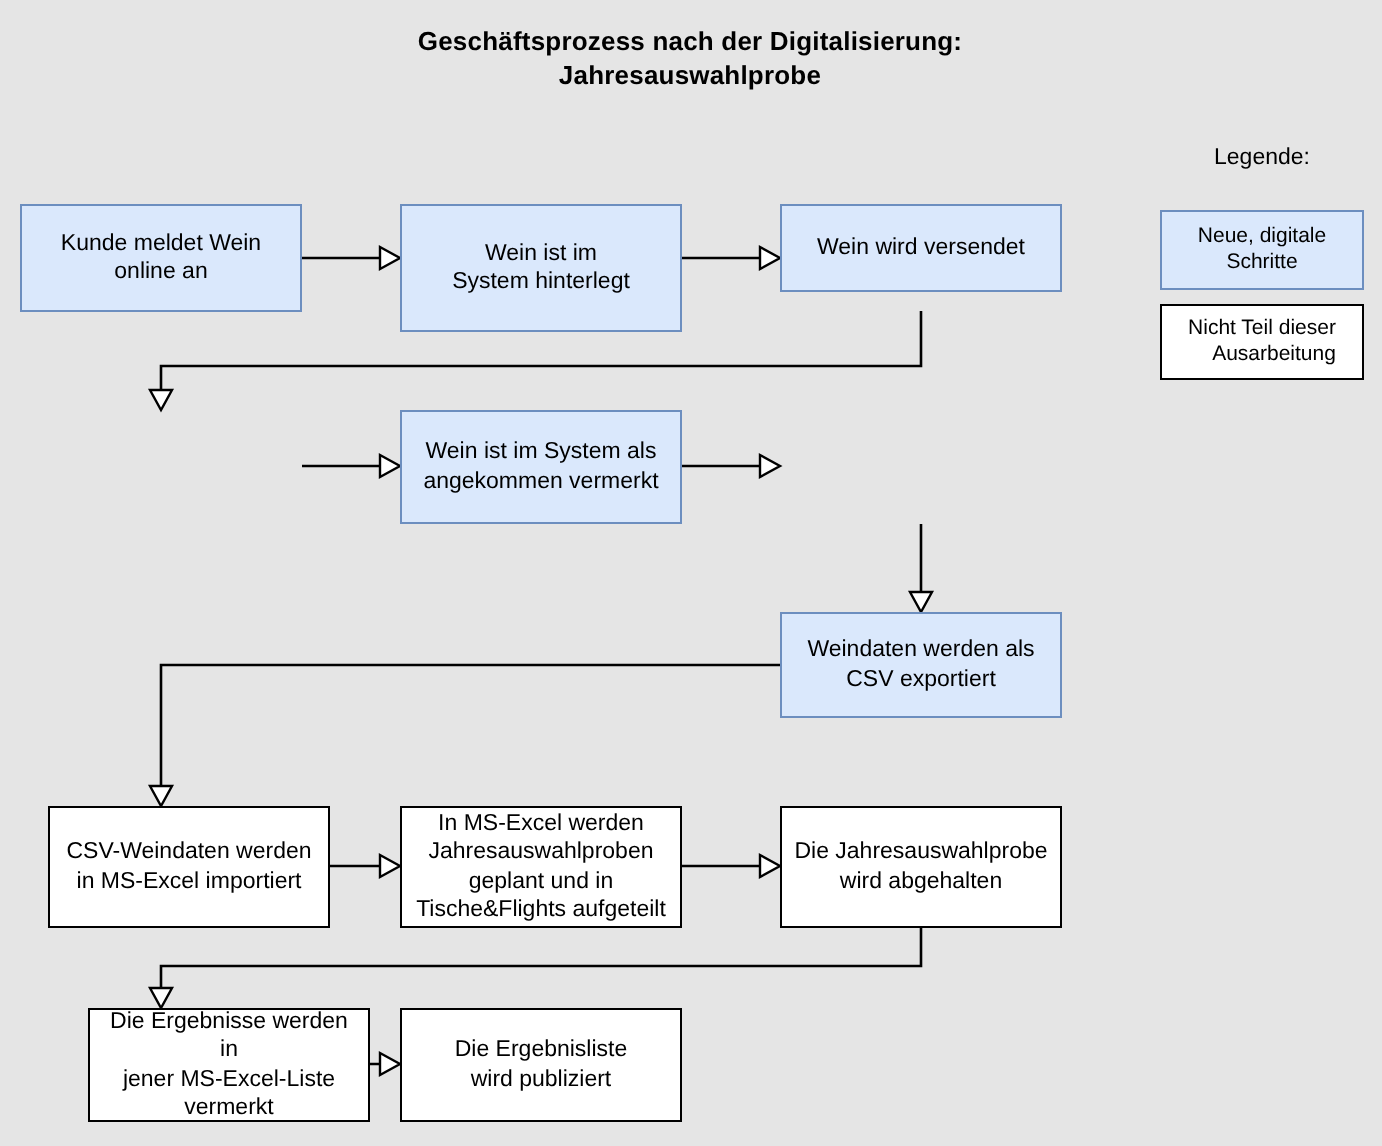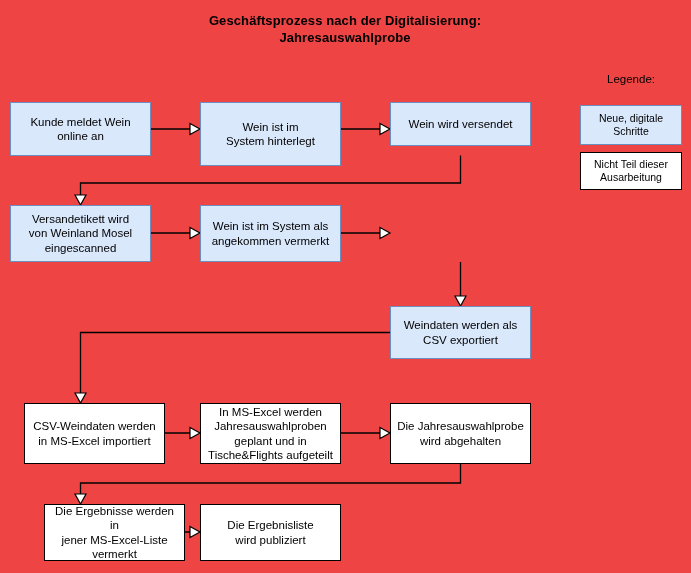--- a/index.html
+++ b/index.html
@@ -8,21 +8,21 @@
     background: #ffffff;
   }
   body {
     font-family: "Liberation Sans", sans-serif;
     color: #000000;
   }
   #canvas {
     position: relative;
     width: 691px;
     height: 573px;
-    background: #ef4444;
+    background: #e5e5e5;
     overflow: hidden;
   }
   .title {
     position: absolute;
     left: 180px;
     top: 12px;
     width: 330px;
     text-align: center;
     font-size: 13px;
     font-weight: bold;
@@ -140,23 +140,20 @@
       <polygon class="head" points="190,526.5 200,532 190,537.5"></polygon>
     </g>
   </svg>
 
   <div class="node" style="left:10px; top:102px; width:141px; height:54px;">Kunde meldet Wein
 online an</div>
   <div class="node" style="left:200px; top:102px; width:141px; height:64px;">Wein ist im
 System hinterlegt</div>
   <div class="node" style="left:390px; top:102px; width:141px; height:44px;">Wein wird versendet</div>
 
-  <div class="node" style="left:10px; top:205px; width:141px; height:57px;">Versandetikett wird
-von Weinland Mosel
-eingescanned</div>
   <div class="node" style="left:200px; top:205px; width:141px; height:57px;text-align:center;">Wein ist im System als
 angekommen vermerkt</div>
 
   <div class="node" style="left:390px; top:306px; width:141px; height:53px;">Weindaten werden als
 CSV exportiert</div>
 
   <div class="node plain" style="left:24px; top:403px; width:141px; height:61px;">CSV-Weindaten werden
 in MS-Excel importiert</div>
   <div class="node plain" style="left:200px; top:403px; width:141px; height:61px;">In MS-Excel werden
 Jahresauswahlproben
@@ -166,16 +163,16 @@
 wird abgehalten</div>
 
   <div class="node plain" style="left:10px; top:504px; width:141px; height:57px;margin-left:34px;">Die Ergebnisse werden in
 jener MS-Excel-Liste
 vermerkt</div>
   <div class="node plain" style="left:200px; top:504px; width:141px; height:57px;">Die Ergebnisliste
 wird publiziert</div>
 
   <div class="legend-title">Legende:</div>
   <div class="node" style="left:580px; top:105px; width:102px; height:40px; font-size:10.5px; line-height:13px;">Neue, digitale Schritte</div>
-  <div class="node plain" style="left:580px; top:152px; width:102px; height:38px; font-size:10.5px; line-height:13px;">Nicht Teil dieser
+  <div class="node plain" style="left:580px; top:152px; width:102px; height:38px; font-size:10.5px; line-height:13px;text-align:right;">Nicht Teil dieser
 Ausarbeitung</div>
 
 </div>
 
 </body></html>

